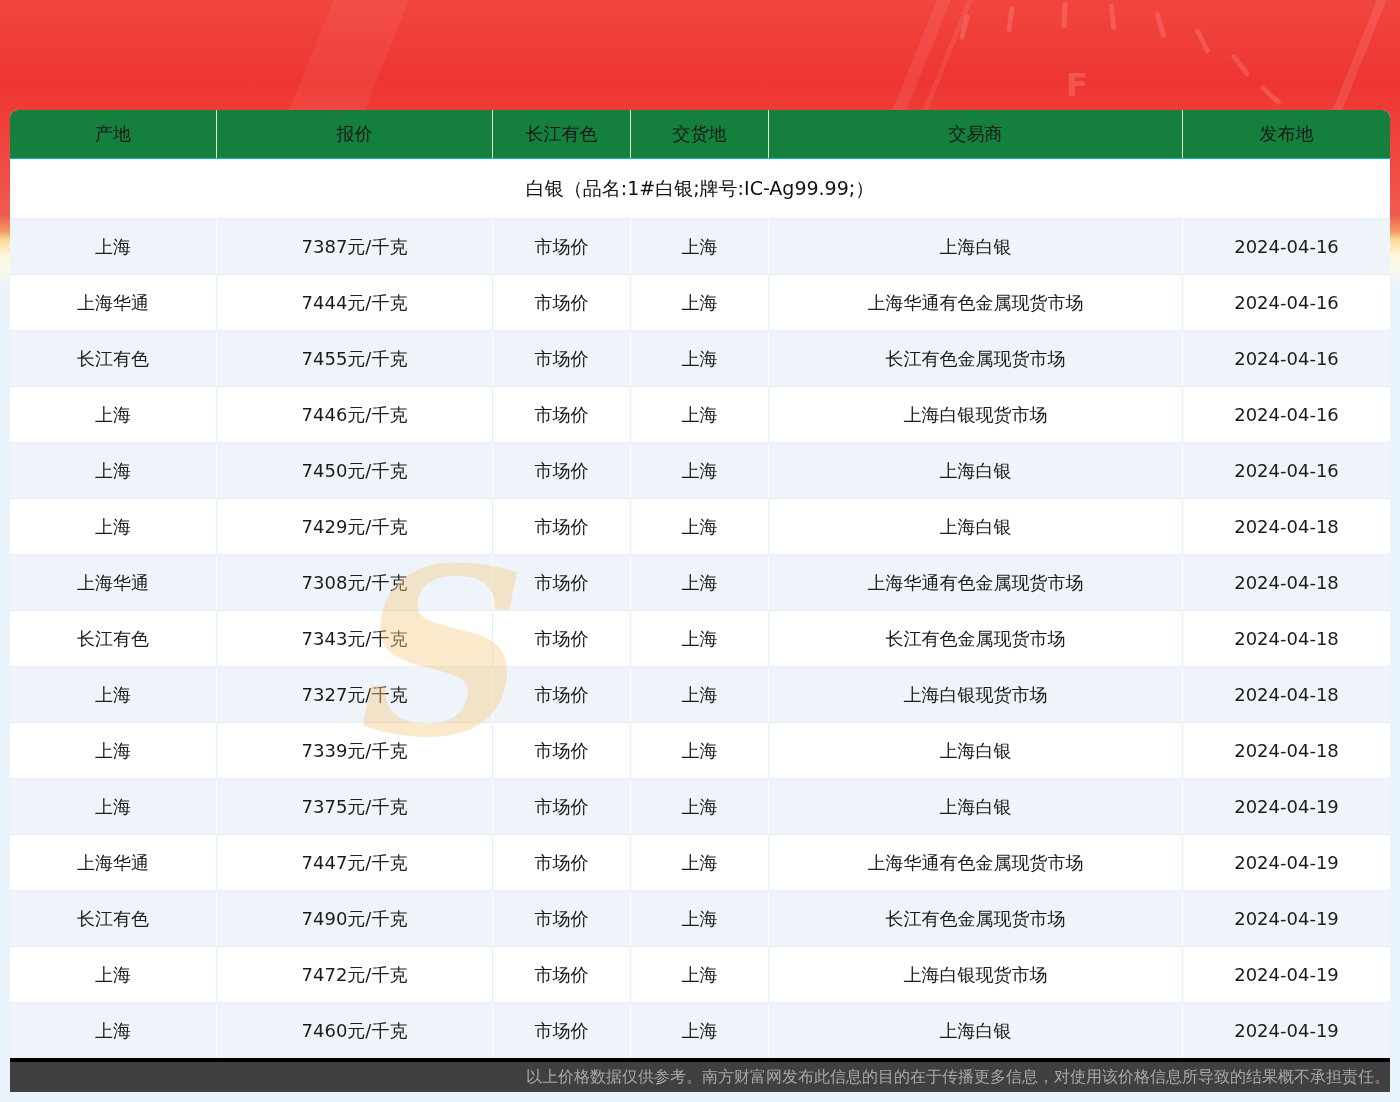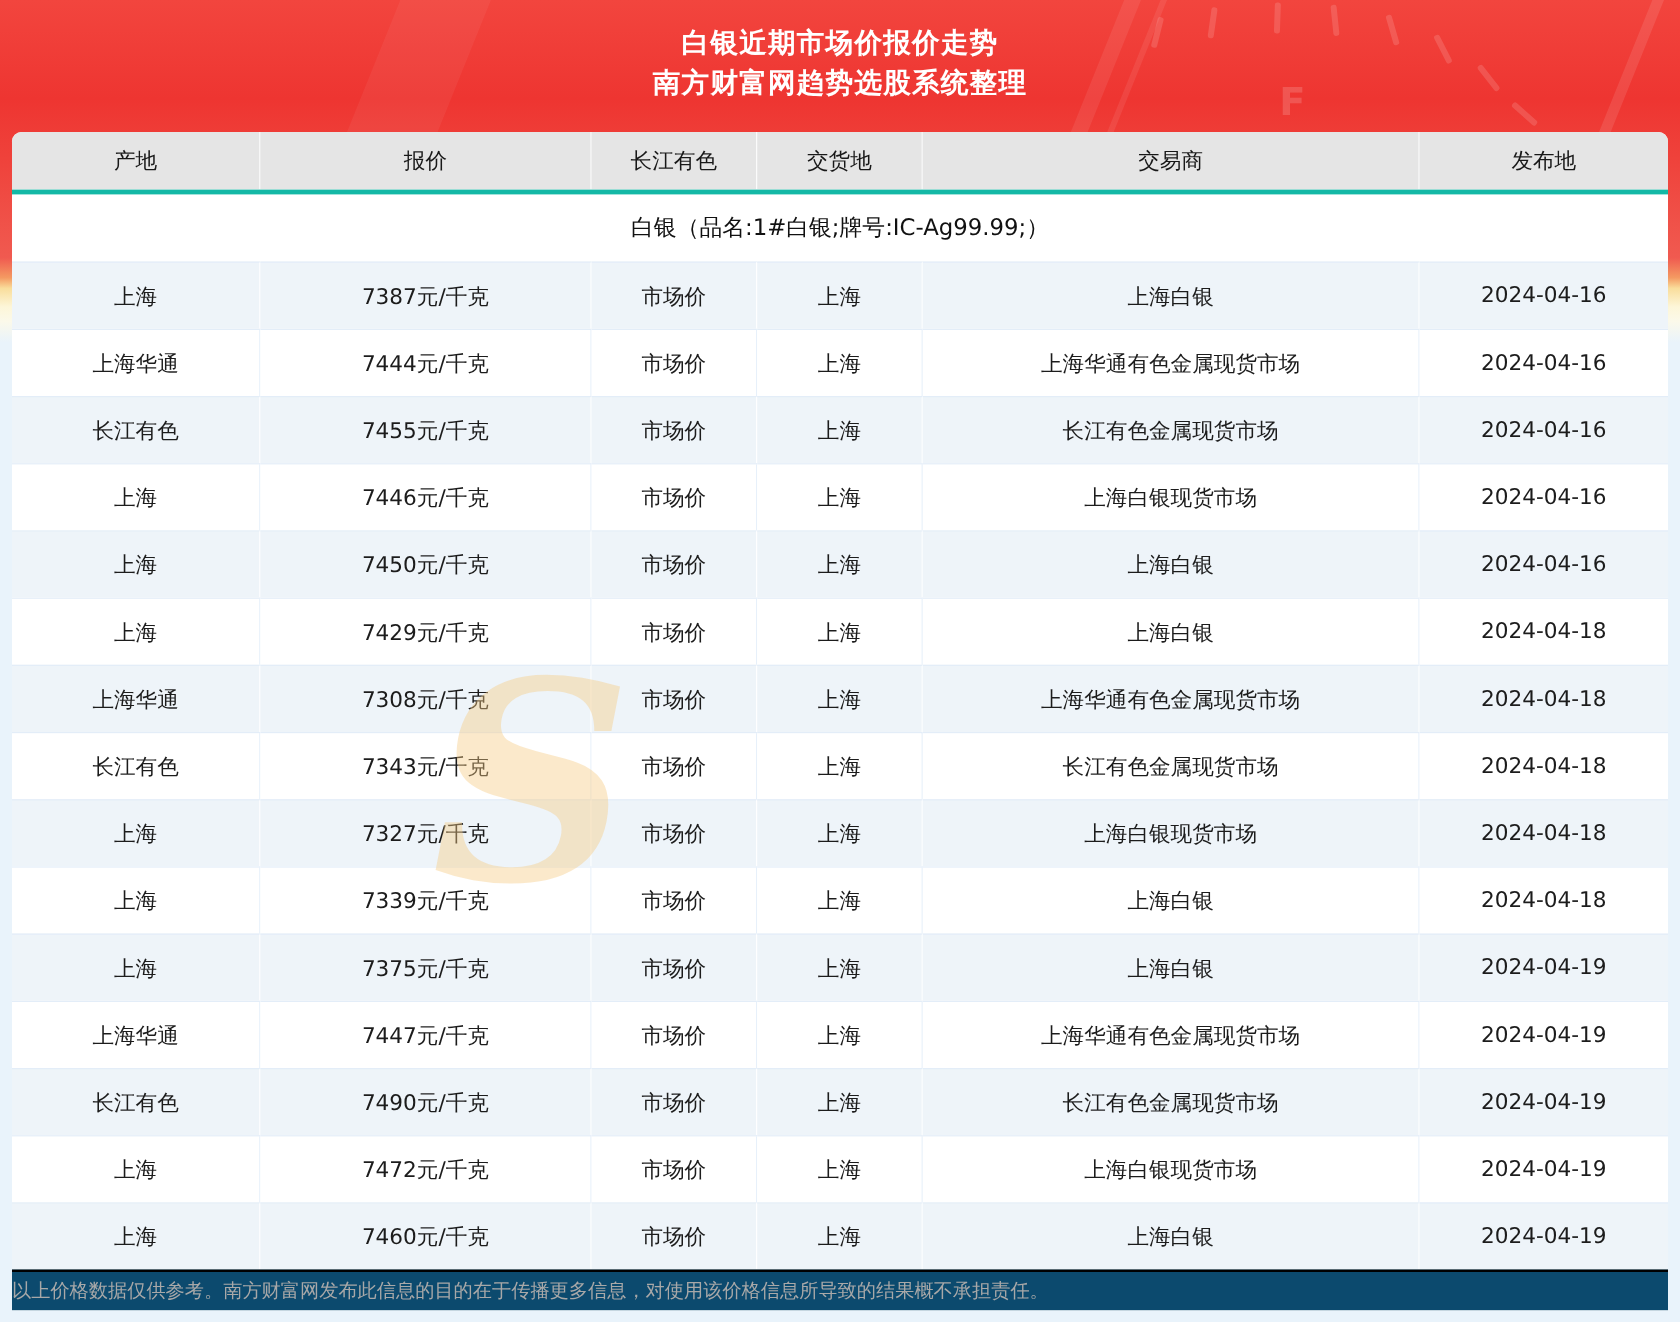--- a/index.html
+++ b/index.html
@@ -57,45 +57,45 @@
   .table-wrap {
     position:absolute; left:10px; top:110px; width:1380px;
     background:#ffffff; border-radius:8px 8px 0 0; overflow:hidden;
     z-index:2;
   }
   table { width:100%; border-collapse:separate; border-spacing:0; table-layout:fixed; }
   col.c0 { width:15%; } col.c1 { width:20%; } col.c2 { width:10%; }
   col.c3 { width:10%; } col.c4 { width:30%; } col.c5 { width:15%; }
 
   thead th {
-    height:48px; background:#e5e5e5; font-size:18px; font-weight:400;
+    height:48px; background:#15803d; font-size:18px; font-weight:400;
     color:#181818; text-align:center; vertical-align:middle;
     border-right:1px solid rgba(255,255,255,0.85);
   }
   thead th:last-child { border-right:none; }
 
   .product-row td {
     height:60px; background:#ffffff; text-align:center; vertical-align:middle;
-    font-size:19px; color:#111; border-top:4px solid #14b8a6;
+    font-size:19px; color:#111; border-top:1px solid #14b8a6;
   }
 
   .data-row td {
     height:56px; text-align:center; vertical-align:middle;
     font-size:18px; color:#1c1c1c; border-top:1px solid #e3edf8;
     overflow:hidden; white-space:nowrap;
   }
   .data-row td { border-right:1px solid #e7f0fa; }
   .data-row td:last-child { border-right:none; }
   .data-row.alt td { background:#eef4f9; border-right-color:rgba(255,255,255,0.9); }
   .data-row.alt td:last-child { border-right:none; }
   .data-row.plain td { background:#ffffff; }
 
   .footer-row td {
-    height:34px; background:#0c4a6e; text-align:left; vertical-align:middle;
-    font-size:16px; color:#a8a8a8; border-top:2px solid #000000;
+    height:34px; background:#404040; text-align:right; vertical-align:middle;
+    font-size:16px; color:#a8a8a8; border-top:4px solid #000000;
   }
 
   
   .watermark {
     position:absolute; left:360px; top:556px; width:1000px; height:215px;
     pointer-events:none; z-index:6;
   }
   .wm-s {
     position:absolute; left:0; top:-18px;
     font-family:"DejaVu Serif","Liberation Serif",serif; font-style:italic; font-weight:700;
@@ -123,24 +123,20 @@
   <div class="decor streak s4"></div>
   <div class="decor tick t1"></div>
   <div class="decor tick t2"></div>
   <div class="decor tick t3"></div>
   <div class="decor tick t4"></div>
   <div class="decor tick t5"></div>
   <div class="decor tick t6"></div>
   <div class="decor tick t7"></div>
   <div class="decor tick t8"></div>
   <div class="gauge-letter">F</div>
-  <div class="banner-titles">
-    <div class="banner-title">白银近期市场价报价走势</div>
-    <div class="banner-subtitle">南方财富网趋势选股系统整理</div>
-  </div>
 </div>
 
 <div class="table-wrap">
   <table>
     <colgroup>
       <col class="c0">
         <col class="c1">
         <col class="c2">
       <col class="c3">
         <col class="c4">

